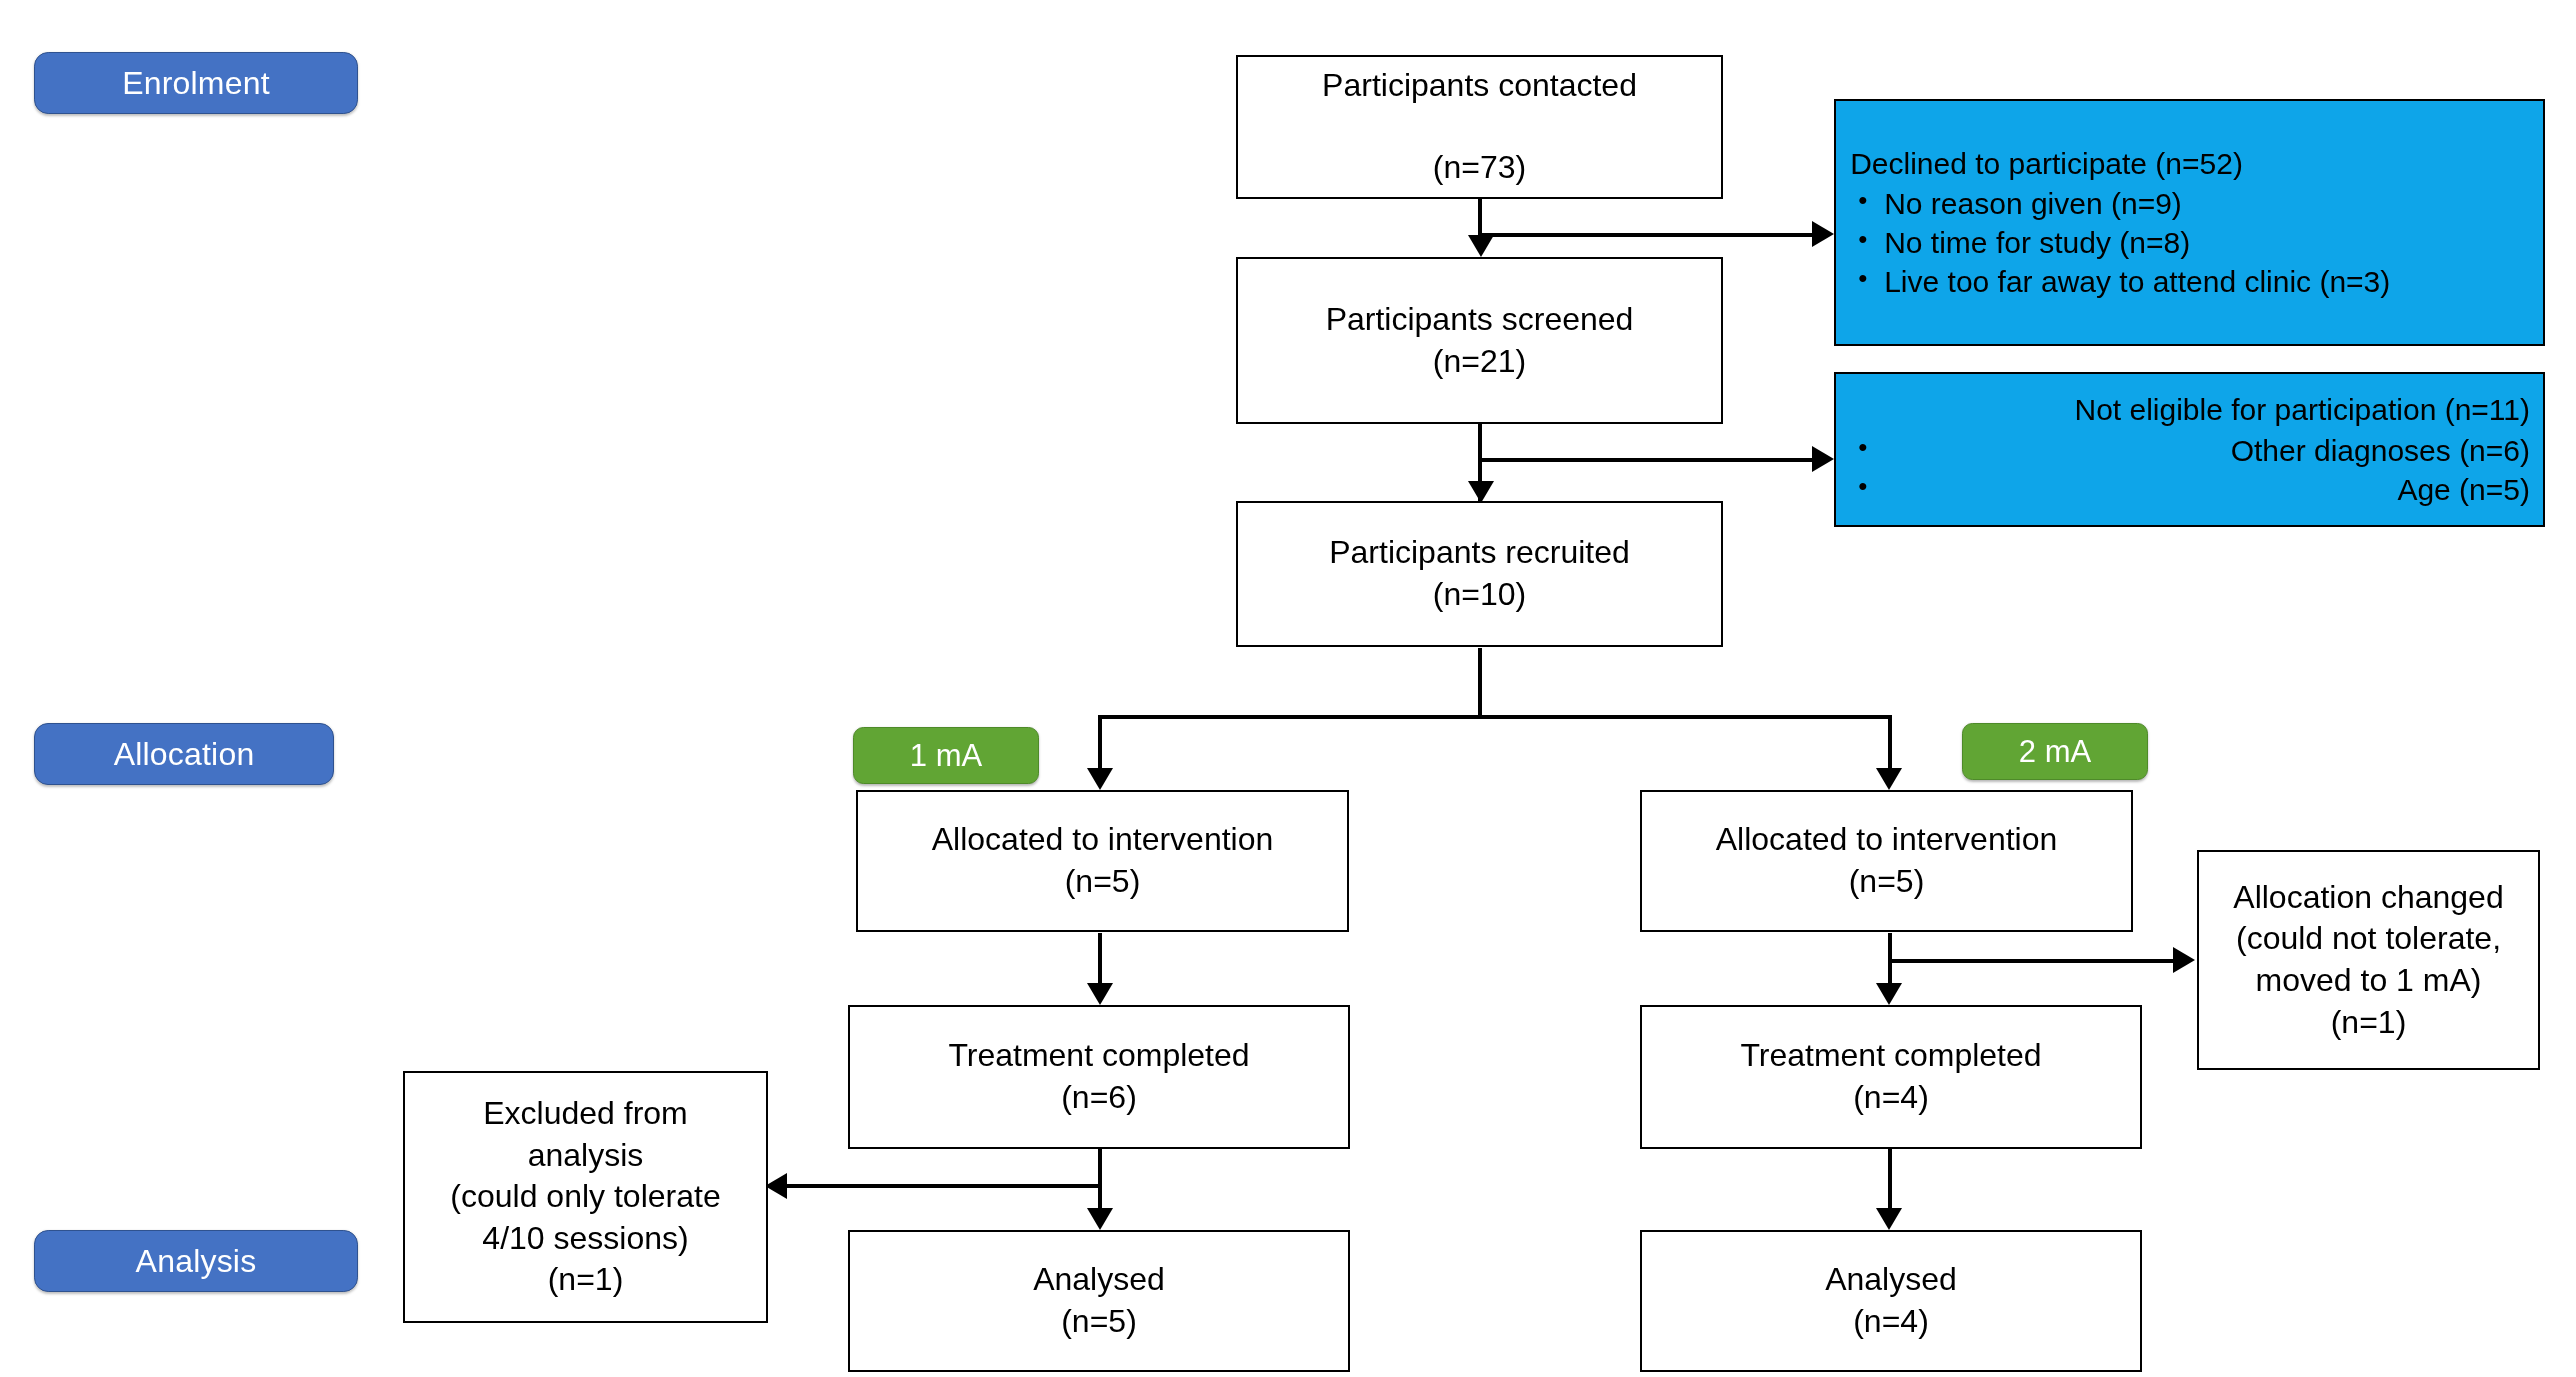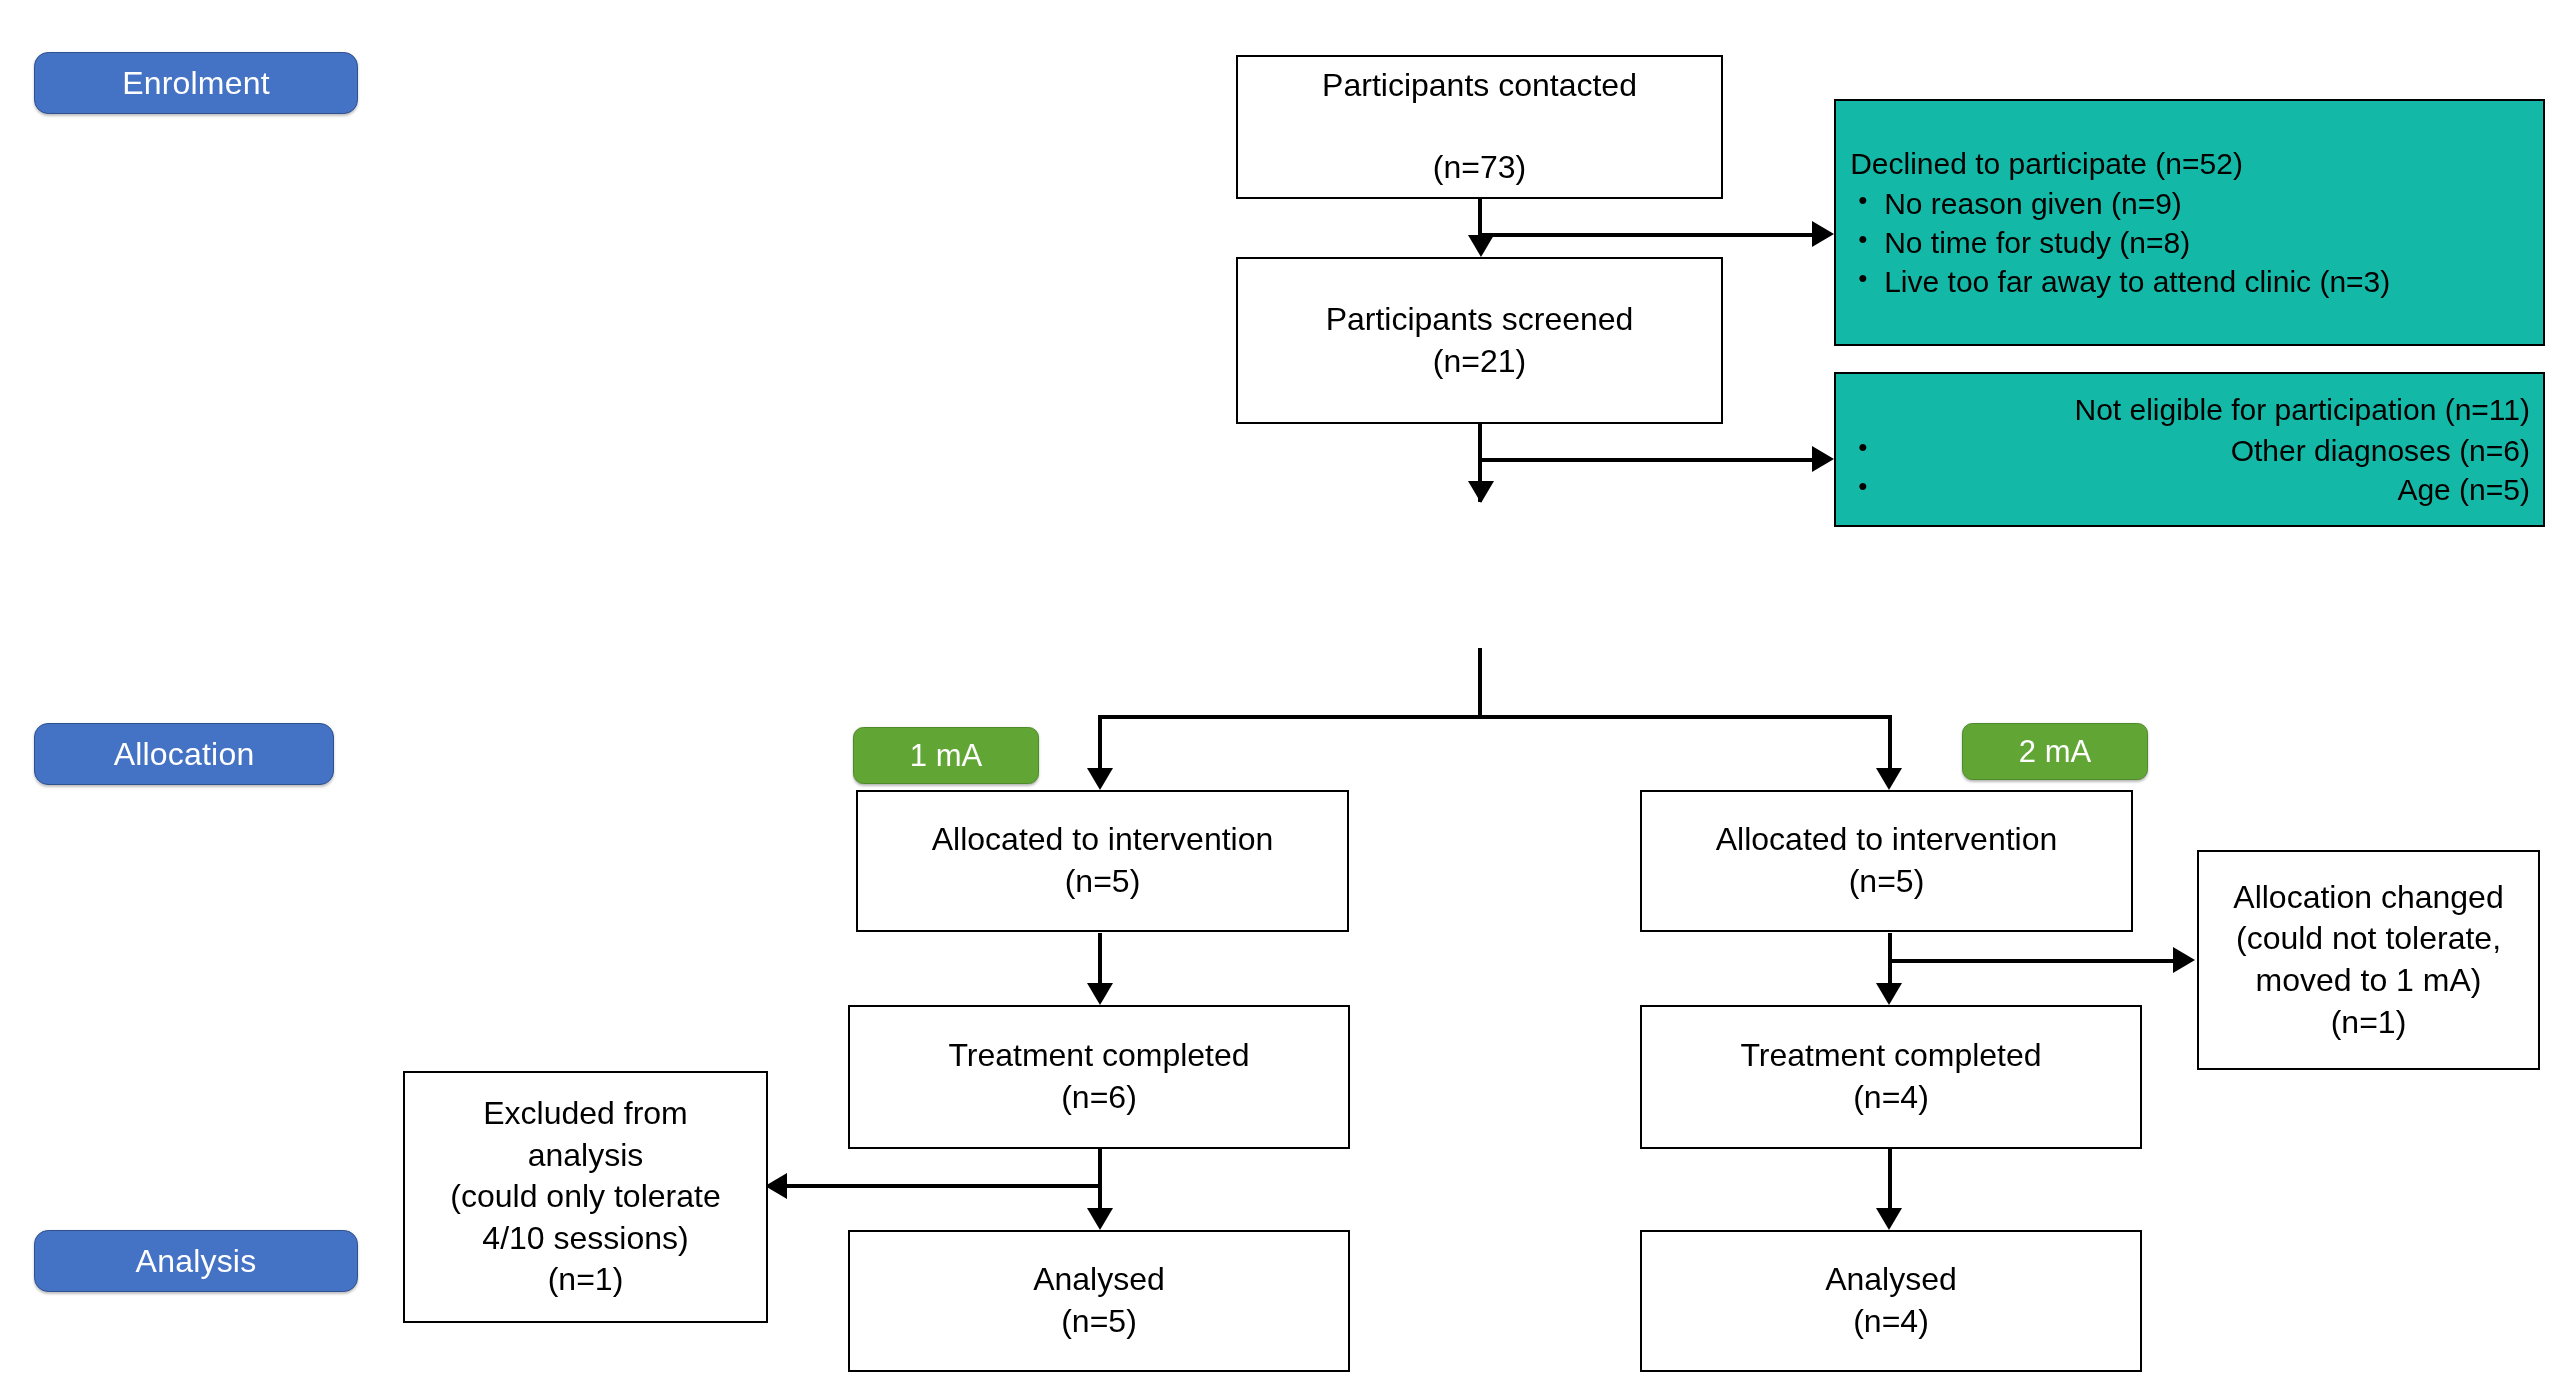--- a/index.html
+++ b/index.html
@@ -70,21 +70,21 @@
     text-align: center;
     z-index: 4;
     padding: 2.6px 6.5px;
   }
   .flow-box .ln { display: block; white-space: nowrap; }
 
   
   .side-box {
     position: absolute;
     box-sizing: border-box;
-    background: #14b8a6;
+    background: #0ea5e9;
     border: 2.6px solid #000000;
     color: #000000;
     font-size: 30px;
     line-height: 1.30;
     z-index: 4;
     padding: 9px 13px 9px 14.2px;
     display: flex;
     flex-direction: column;
     justify-content: center;
   }
@@ -167,20 +167,24 @@
   <div class="flow-box" style="left:1236px; top:26px; width:487px; height:144px;gap:40px;">
     <span class="ln">Participants contacted</span>
     <span class="ln">(n=73)</span>
   </div>
 
   <div class="flow-box" style="left:1236px; top:228px; width:487px; height:167px;">
     <span class="ln">Participants screened</span>
     <span class="ln">(n=21)</span>
   </div>
 
+  <div class="flow-box" style="left:1236px; top:472px; width:487px; height:146px;">
+    <span class="ln">Participants recruited</span>
+    <span class="ln">(n=10)</span>
+  </div>
 
   <div class="vline" style="left:1478px; top:170px; height:36px;"></div>
   <div class="vline" style="left:1478px; top:206px; height:0.6px;"></div>
   <div class="vline" style="left:1478px; top:170px; height:36px;"></div>
   <div class="vline" style="left:1478px; top:170px; height:35px;"></div>
   <div class="vline" style="left:1478px; top:170px; height:36px;"></div>
   <div class="vline" style="left:1478px; top:205px; height:3.9px;"></div>
   <div class="vline" style="left:1478px; top:170px; height:36px;"></div>
   <div class="vline" style="left:1478px; top:206px; height:0px;"></div>
 

